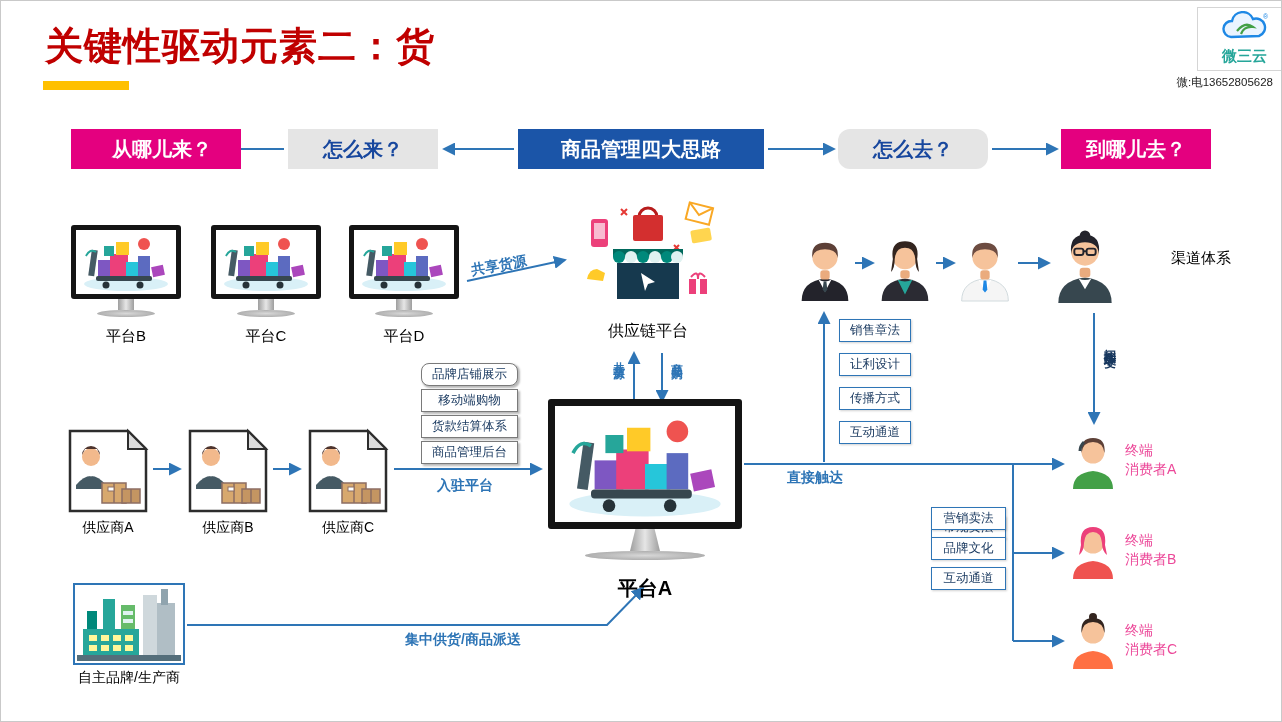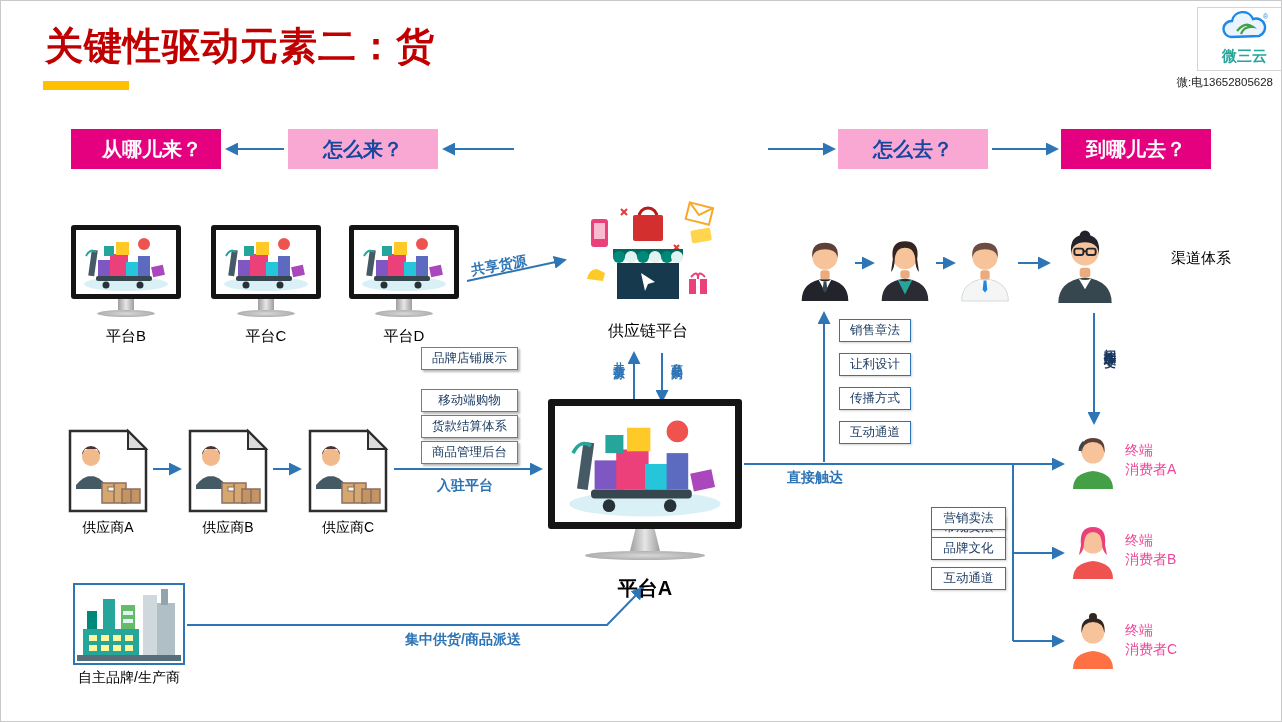--- a/index.html
+++ b/index.html
@@ -9,21 +9,21 @@
 
   .title { left:44px; top:20px; font-family:"Liberation Serif", serif; font-weight:bold; font-size:38px; color:#c00000; letter-spacing:1px; }
   .title-underline { left:42px; top:80px; width:86px; height:9px; background:#ffc000; }
 
   .logo-box { left:1196px; top:6px; width:95px; height:64px; border:1px solid #d5d5d5; background:#fff; text-align:center; padding-top:3px; }
   .logo-text { color:#26a69a; font-weight:bold; font-size:15px; }
   .contact { left:1130px; top:74px; width:142px; text-align:right; font-size:11.5px; color:#222; }
 
   .hbox { top:128px; height:40px; display:flex; align-items:center; justify-content:center; font-weight:bold; font-size:20px; }
   .hbox.magenta { background:#e4007f; color:#fff; }
-  .hbox.yellow  { background:#f9a8d4; color:#17479e; }
+  .hbox.yellow  { background:#e5e5e5; color:#17479e; }
   .hbox.blue    { background:#1b55a8; color:#fff; }
 
   .monitor .screen { border:5px solid #141414; border-radius:3px; background:#fff; overflow:hidden; }
   .monitor .neck { width:16px; height:11px; background:linear-gradient(to right,#9e9e9e,#e6e6e6,#9e9e9e); margin:0 auto; }
   .monitor .base { width:58px; height:7px; background:radial-gradient(#d8d8d8,#9e9e9e); border-radius:50%; margin:0 auto; }
   .monitor.big .screen { border-width:7px; }
   .monitor.big .neck { width:30px; height:22px; clip-path:polygon(18% 0,82% 0,100% 100%,0 100%); }
   .monitor.big .base { width:120px; height:9px; }
 
   .caption { text-align:center; font-size:15px; color:#000; }
@@ -142,23 +142,24 @@
   <div class="abs logo-box">
     <svg width="48" height="32" viewBox="0 0 48 32">
       <path d="M10 26 a8 8 0 0 1 1 -16 a11 11 0 0 1 21 -2 a9 9 0 0 1 6 17 z" fill="#eaf4ff" stroke="#1e88e5" stroke-width="2.4"></path>
       <path d="M16 20 q8 -10 16 -4 q-9 -1 -12 7" fill="none" stroke="#43a047" stroke-width="2.2"></path>
       <text x="42" y="8" font-size="7" fill="#1e88e5">®</text>
     </svg>
     <div class="logo-text">微三云</div>
   </div>
   <div class="abs contact">微:电13652805628</div>
 
-  <div class="abs hbox magenta" style="left:70px;width:150px;padding-left:12px;">从哪儿来？</div>
+  <div class="abs hbox magenta" style="left:70px;width:170px;padding-left:12px;">从哪儿来？</div>
   <div class="abs hbox yellow" style="left:287px;width:150px;">怎么来？</div>
-  <div class="abs hbox yellow" style="left:837px;width:150px;">怎么去？</div>
+  <div class="abs hbox blue" style="left:517px;width:246px;">商品管理四大思路</div>
+  <div class="abs hbox yellow" style="left:837px;width:150px;border-radius:12px;">怎么去？</div>
   <div class="abs hbox magenta" style="left:1060px;width:150px;">到哪儿去？</div>
 
   <div class="abs monitor" style="left:70px;top:224px;width:110px;">
     <div class="screen" style="width:110px;height:74px;"><svg width="100" height="64" viewBox="0 0 100 64">
           <use href="#pile"></use>
         </svg></div>
     <div class="neck"></div>
       <div class="base"></div>
   </div>
   <div class="abs caption" style="left:70px;top:326px;width:110px;">平台B</div>
@@ -208,21 +209,21 @@
   <div class="abs caption" style="left:63px;top:518px;width:88px;font-size:14px;">供应商A</div>
   <div class="abs" style="left:183px;top:426px;"><svg width="88" height="88" viewBox="0 0 88 88">
         <use href="#supplier"></use>
       </svg></div>
   <div class="abs caption" style="left:183px;top:518px;width:88px;font-size:14px;">供应商B</div>
   <div class="abs" style="left:303px;top:426px;"><svg width="88" height="88" viewBox="0 0 88 88">
         <use href="#supplier"></use>
       </svg></div>
   <div class="abs caption" style="left:303px;top:518px;width:88px;font-size:14px;">供应商C</div>
 
-  <div class="abs tagbox" style="left:420px;top:346px;">品牌店铺展示</div>
+  <div class="abs tagbox" style="left:420px;top:362px;border-radius:8px;">品牌店铺展示</div>
   <div class="abs tagbox" style="left:420px;top:388px;">移动端购物</div>
   <div class="abs tagbox" style="left:420px;top:414px;">货款结算体系</div>
   <div class="abs tagbox" style="left:420px;top:440px;">商品管理后台</div>
 
   <div class="abs arrow-label" style="left:436px;top:476px;">入驻平台</div>
 
   <div class="abs" style="left:72px;top:582px;width:112px;height:82px;border:2px solid #2e75b6;background:#fff;padding:2px;">
     <svg width="104" height="74" viewBox="0 0 104 74">
       <rect x="66" y="8" width="14" height="60" fill="#cfd8dc"></rect>
       <rect x="80" y="16" width="18" height="52" fill="#b0bec5"></rect>

